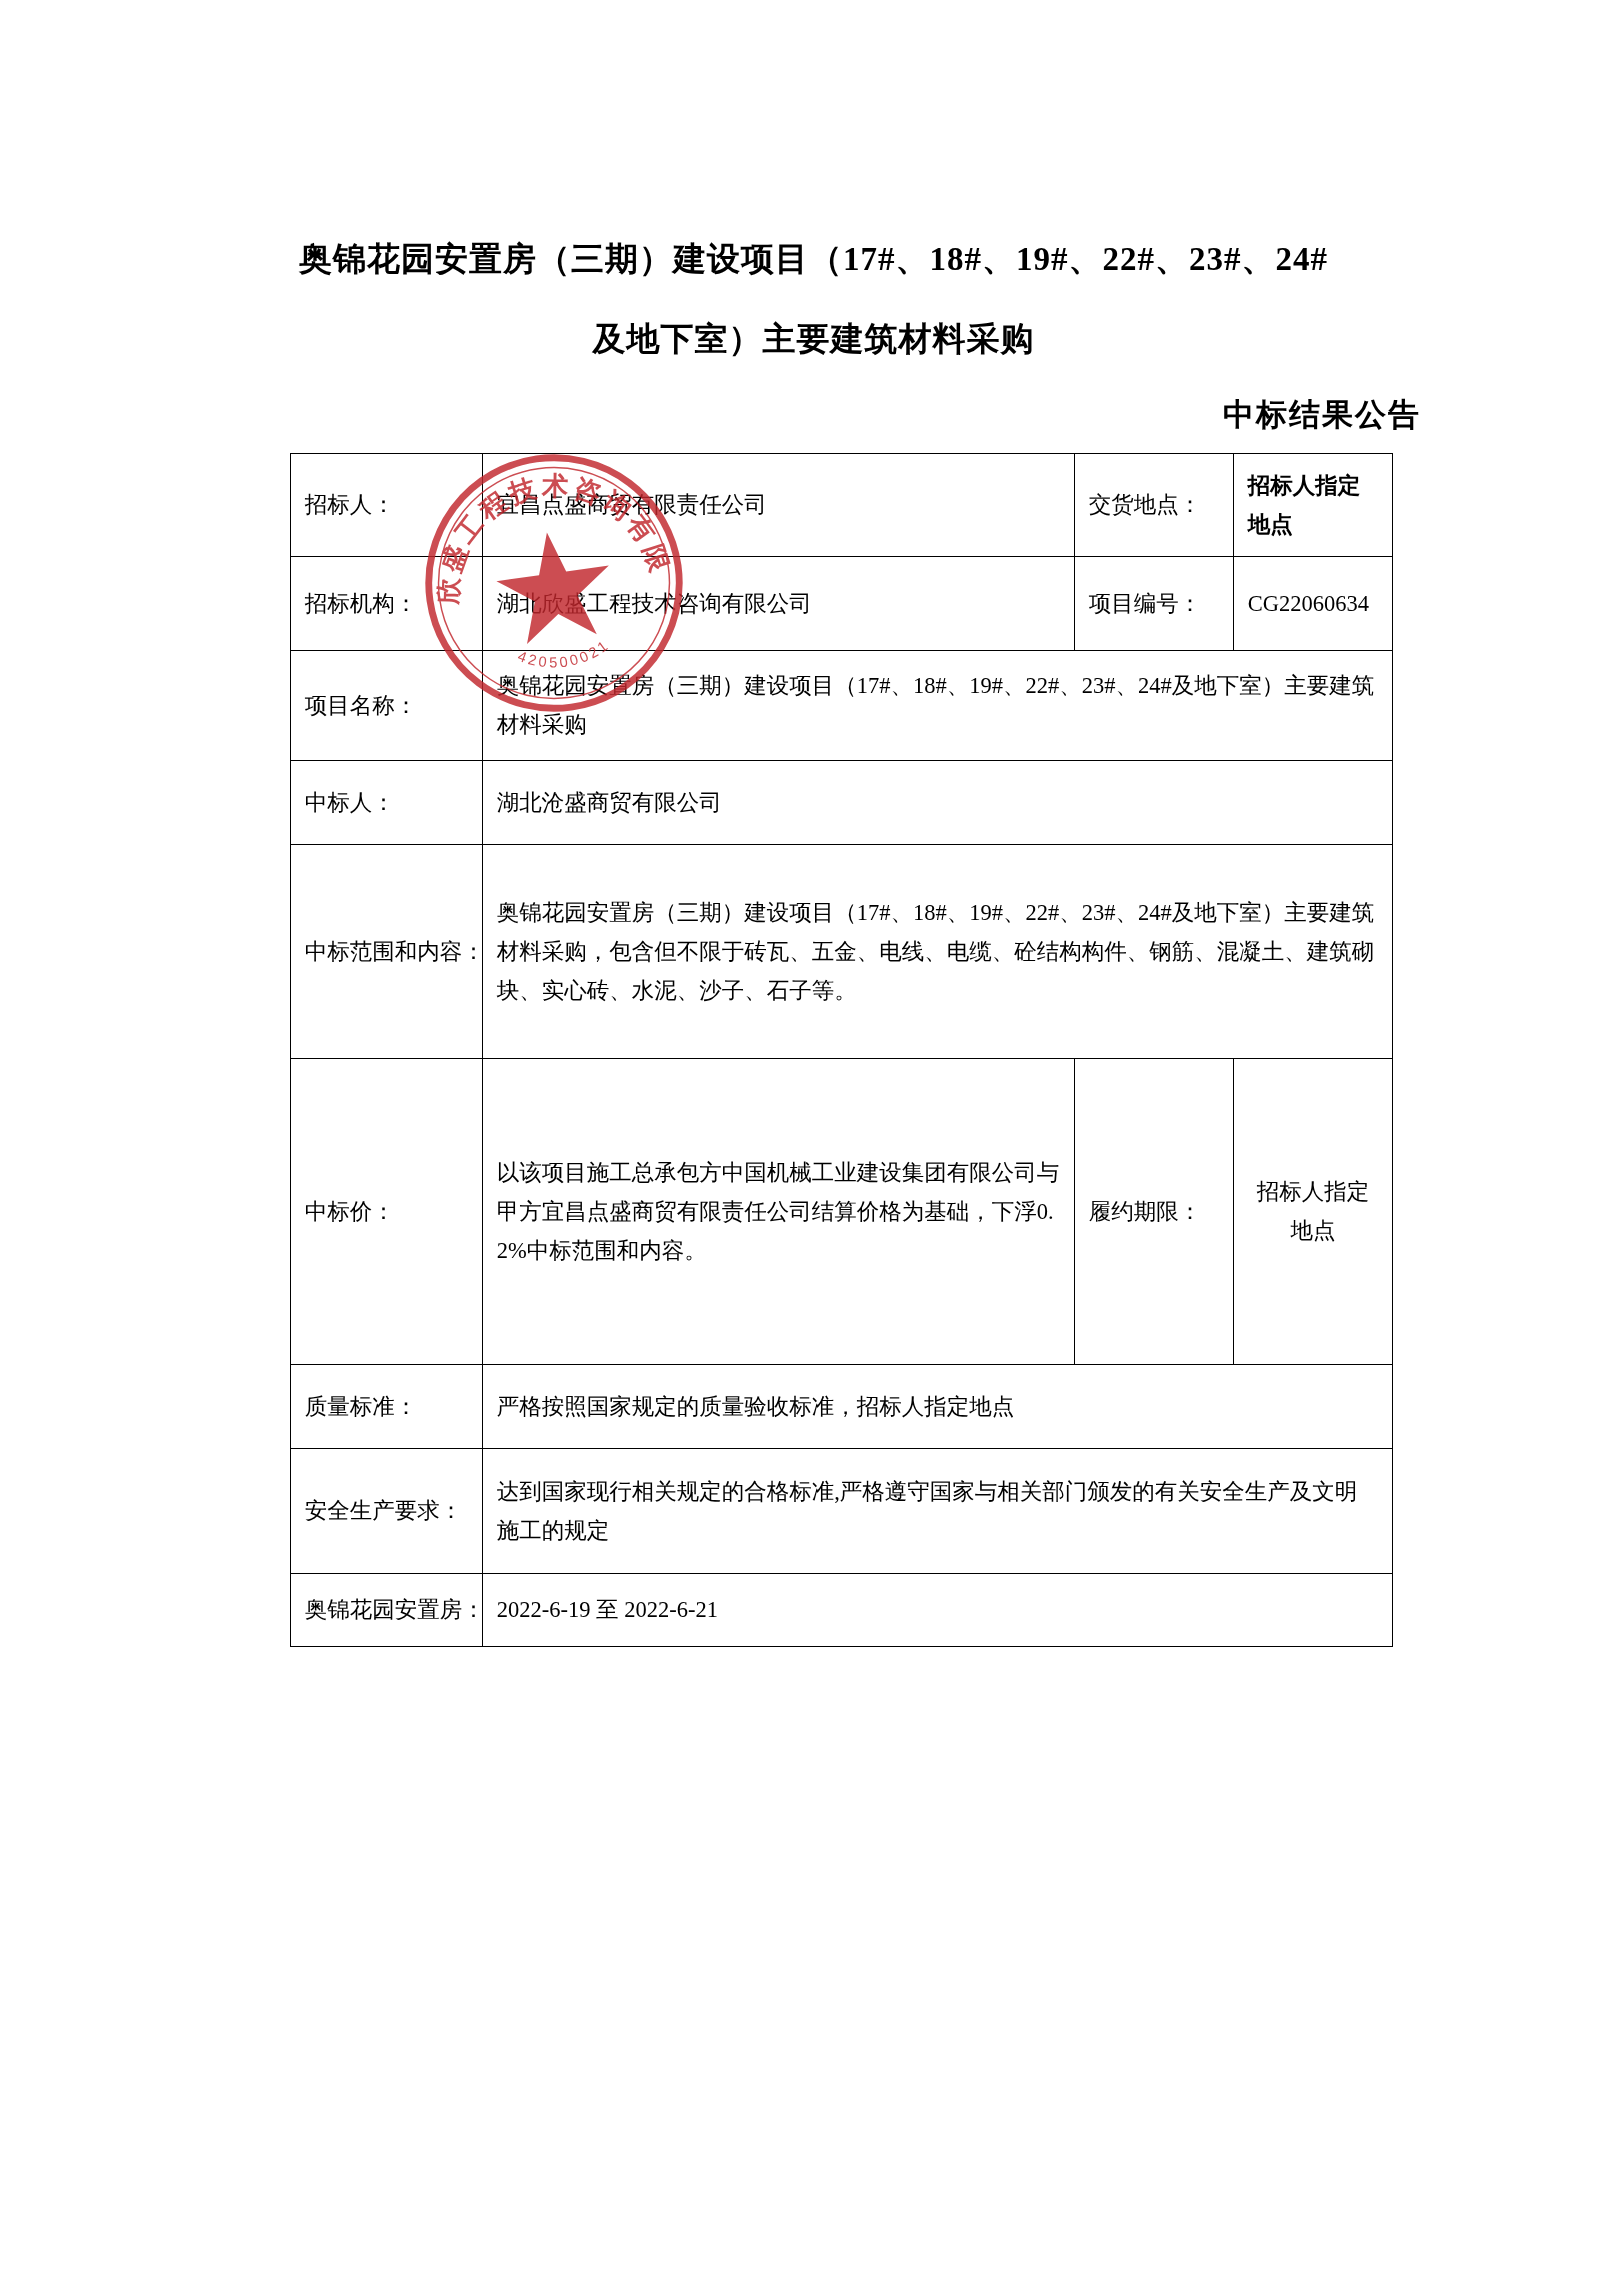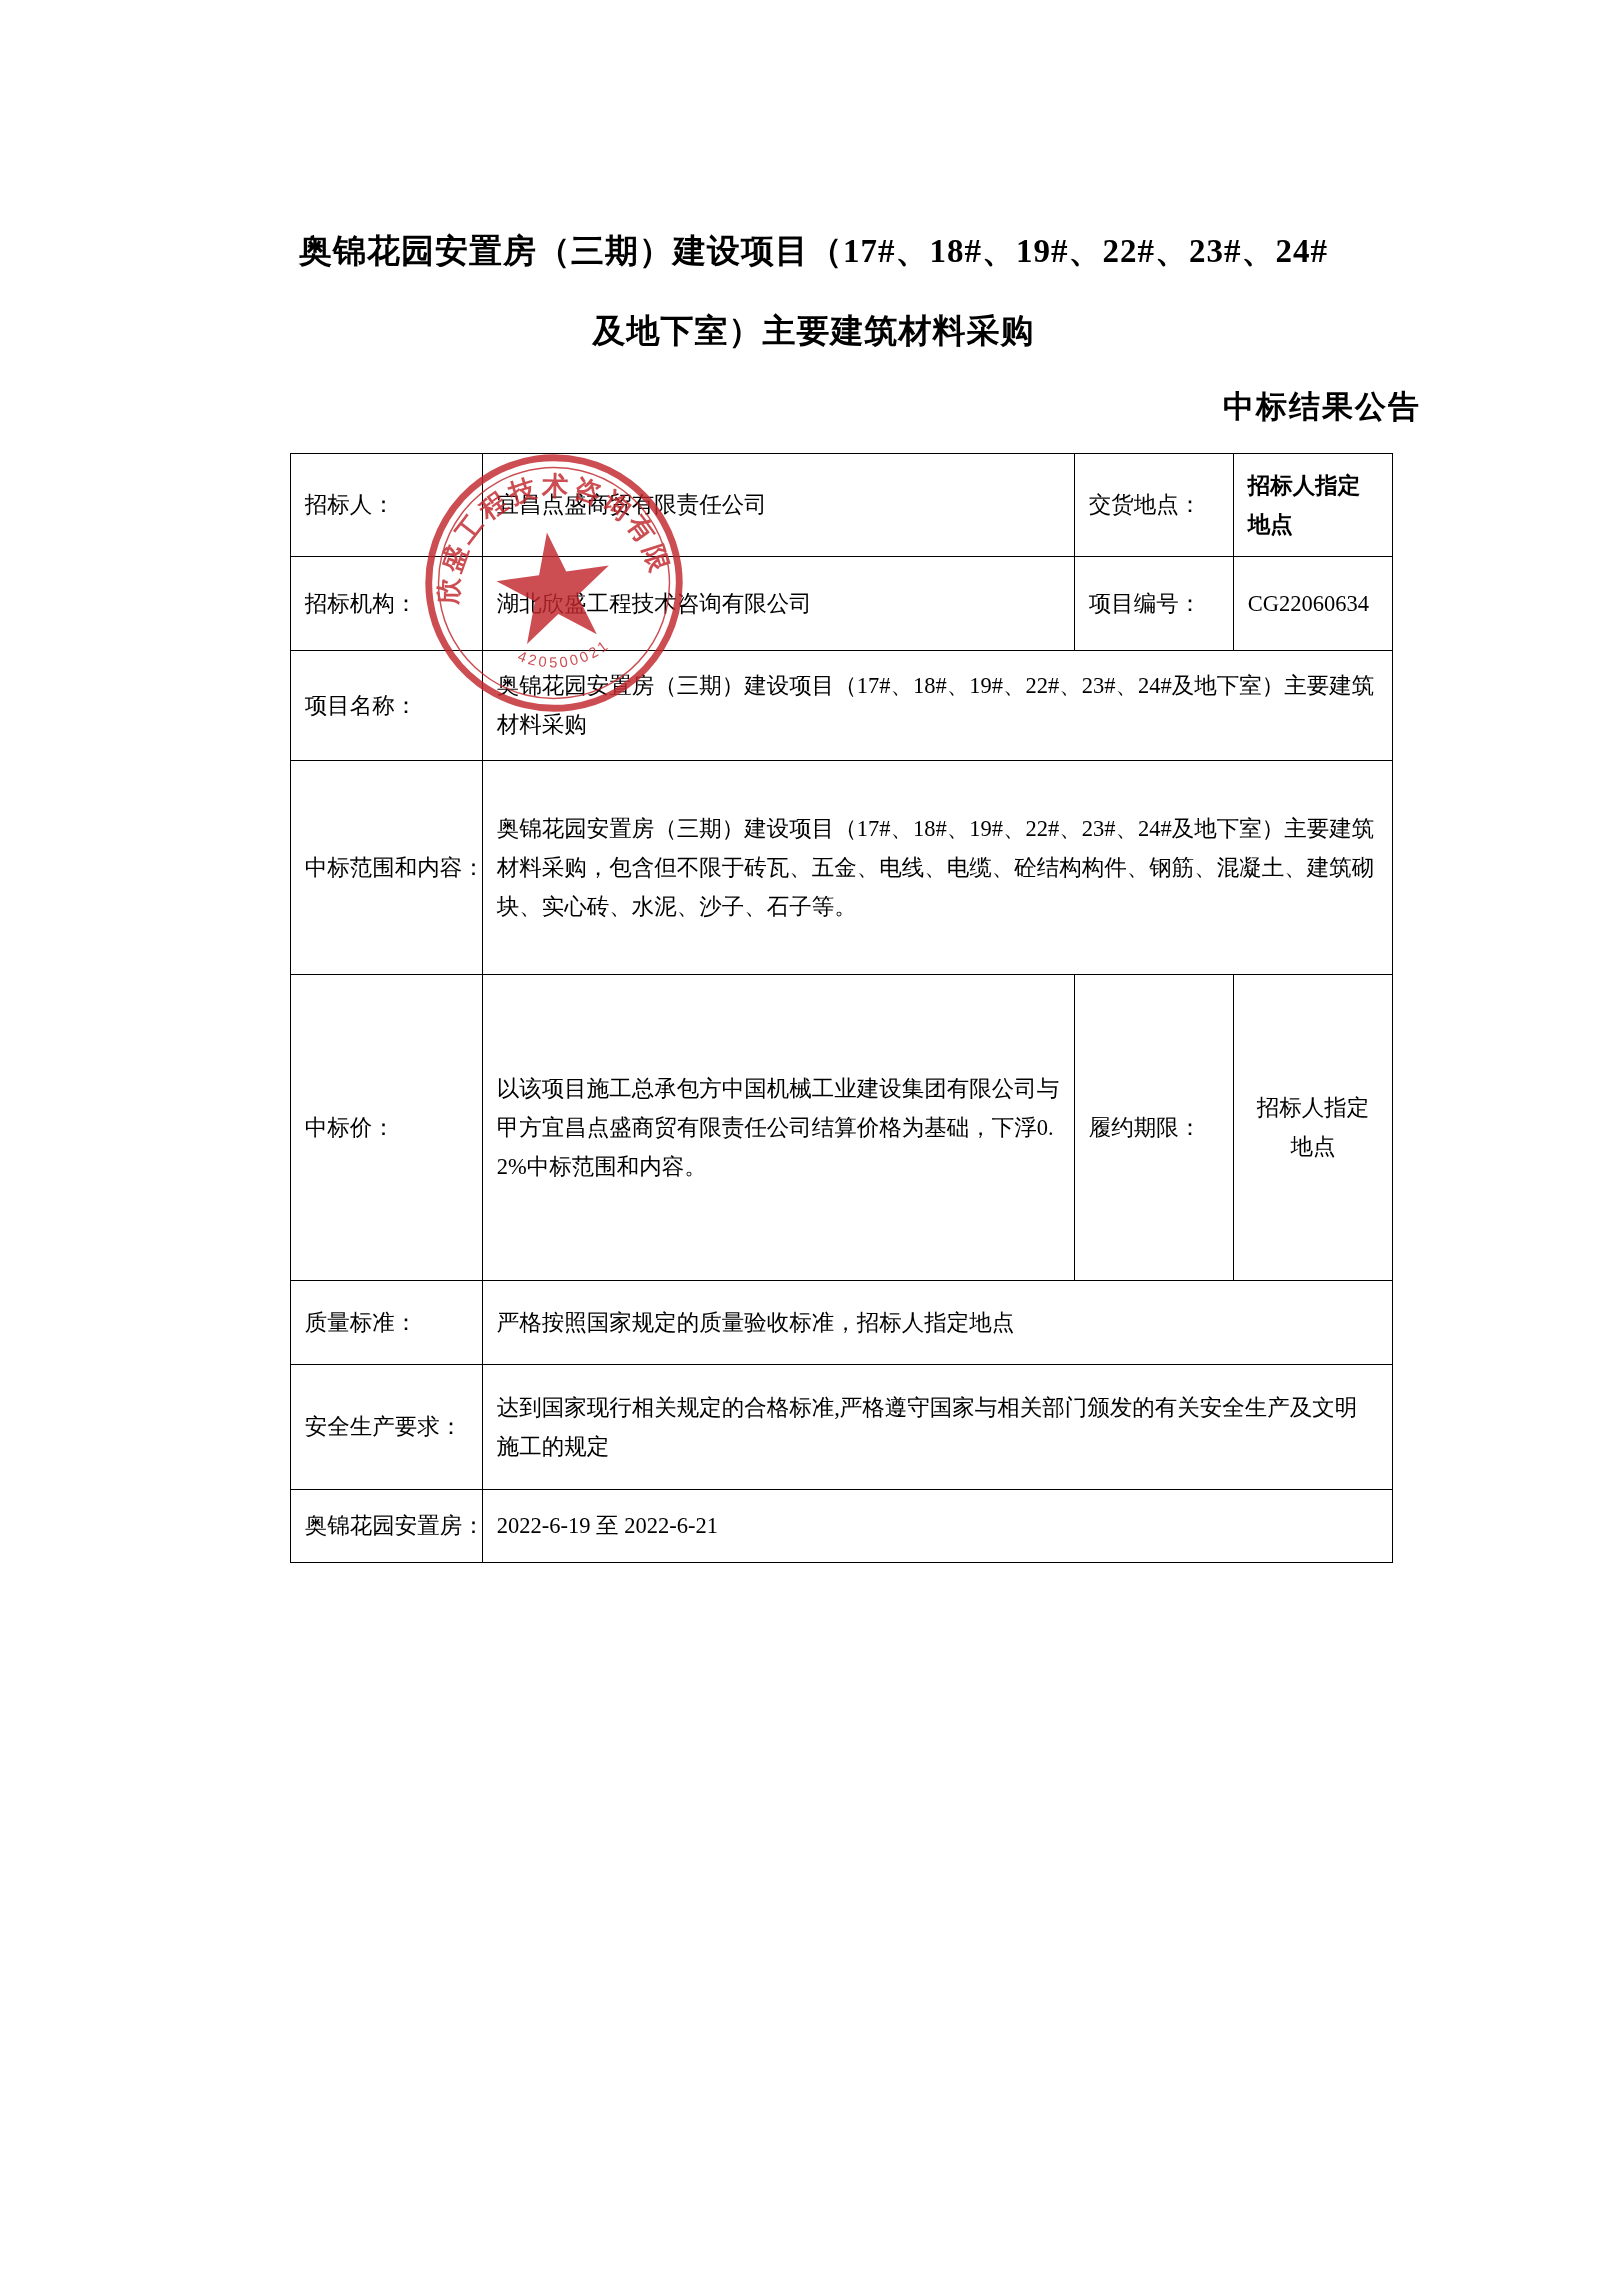--- a/index.html
+++ b/index.html
@@ -16,21 +16,21 @@
     overflow: hidden;
   }
   .page {
     position: absolute;
     top: 0; left: 0;
     width: 1621px;
     height: 2293px;
   }
   .title-block {
     position: absolute;
-    top: 211px;
+    top: 219px;
     left: 206px;
     width: 1215px;
     text-align: center;
   }
   .title-line {
     font-size: 33px;
     font-weight: bold;
     line-height: 80px;
     letter-spacing: 1px;
     white-space: nowrap;
@@ -131,20 +131,24 @@
       <tr class="row-h2">
         <td class="label">招标机构：</td>
         <td class="val-wide">湖北欣盛工程技术咨询有限公司</td>
         <td class="label2">项目编号：</td>
         <td class="val2">CG22060634</td>
       </tr>
       <tr class="row-h3">
         <td class="label">项目名称：</td>
         <td colspan="3">奥锦花园安置房（三期）建设项目（17#、18#、19#、22#、23#、24#及地下室）主要建筑材料采购</td>
       </tr>
+      <tr class="row-h4">
+        <td class="label">中标人：</td>
+        <td colspan="3">湖北沧盛商贸有限公司</td>
+      </tr>
       <tr class="row-h5">
         <td class="label">中标范围和内容：</td>
         <td colspan="3">奥锦花园安置房（三期）建设项目（17#、18#、19#、22#、23#、24#及地下室）主要建筑材料采购，包含但不限于砖瓦、五金、电线、电缆、砼结构构件、钢筋、混凝土、建筑砌块、实心砖、水泥、沙子、石子等。</td>
       </tr>
       <tr class="row-h6">
         <td class="label">中标价：</td>
         <td>以该项目施工总承包方中国机械工业建设集团有限公司与甲方宜昌点盛商贸有限责任公司结算价格为基础，下浮0.2%中标范围和内容。</td>
         <td class="label2">履约期限：</td>
         <td class="val2 center">招标人指定地点</td>
       </tr>

